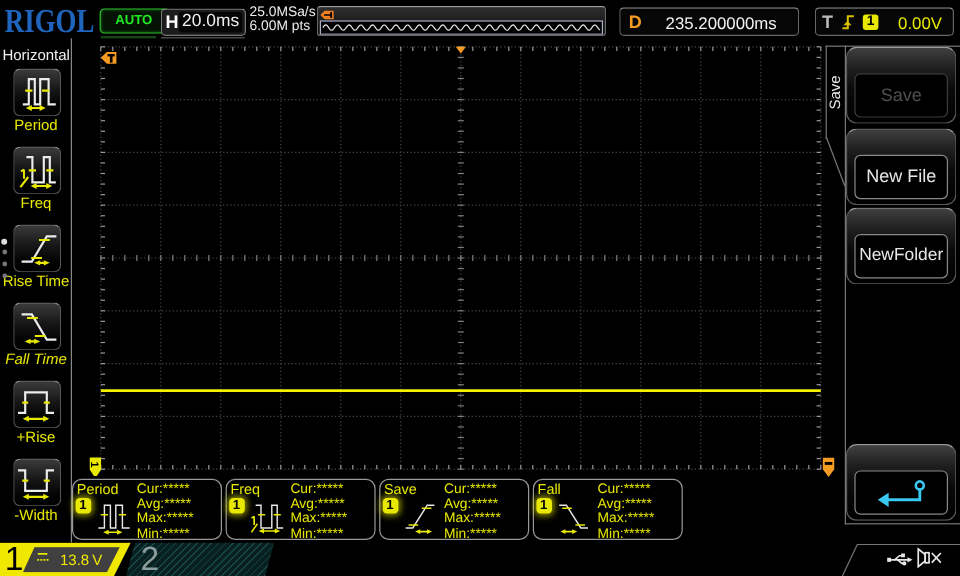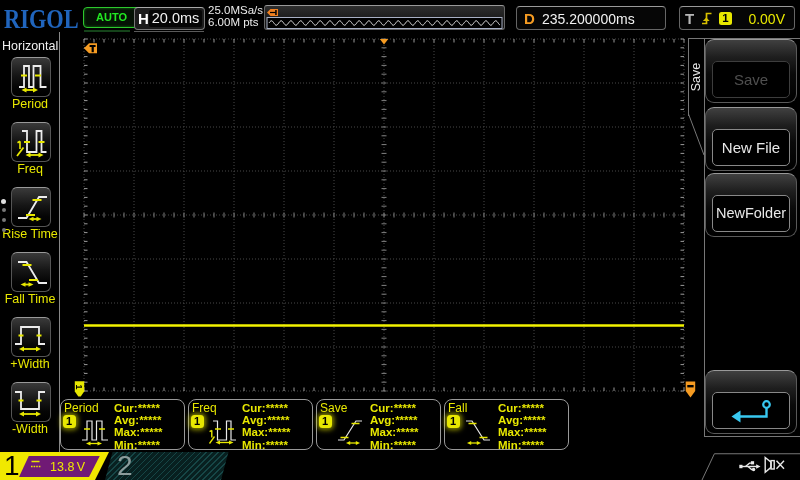--- a/index.html
+++ b/index.html
@@ -40,21 +40,21 @@
     <polygon points="2,6.5 5.5,3 13,3 13,10 5.5,10" fill="#f08020"></polygon>
     <path d="M5 6.5 H11" stroke="#000" stroke-width="1.2"></path>
     <rect x="10.2" y="4" width="1.5" height="5" fill="#000"></rect>
   </svg>
 </div>
 
 <div class="abs" id="dbox" style="left:516px;top:6px;width:148px;height:22px;
   border:1px solid #666;border-top-color:#999;border-radius:4px;background:#060606;">
   <span class="abs" style="left:7px;top:3px;color:#f59b22;font-weight:bold;font-size:15px;">D</span>
   <span class="abs" style="left:25px;top:3.5px;width:118px;color:#f2f2f2;font-size:14px;
-    text-align:left;">235.200000ms</span>
+    text-align:center;">235.200000ms</span>
 </div>
 
 <div class="abs" id="tbox" style="left:679px;top:6px;width:114px;height:22px;
   border:1px solid #666;border-top-color:#999;border-radius:4px;background:#060606;">
   <span class="abs" style="left:5px;top:3px;color:#b8b8b8;font-weight:bold;font-size:15px;">T</span>
   <svg class="abs" style="left:21px;top:5px" width="13" height="13" viewBox="0 0 13 13">
     <path d="M1 11.5 h4.5 v-10 h5" fill="none" stroke="#d8c000" stroke-width="1.7"></path>
     <path d="M5.25 5.5 l-3.4 3.6 h6.8 z" fill="#d8c000"></path>
   </svg>
   <span class="abs" style="left:39px;top:5px;width:13px;height:13px;background:#e8e800;
@@ -462,31 +462,31 @@
 <div class="llab" style="top:227px;">Rise Time</div>
 <div class="lbtn" style="top:252px;">
  <svg width="36" height="36" viewBox="0 0 36 36">
   <path class="wv" d="M6 9 h8.5 l12.5 21 h8"></path>
   <path class="yv" d="M10.5 12 h9 M17 27 h9"></path>
   <path class="yv" d="M12 31.5 h6"></path>
   <polygon class="yf" points="8.5,31.5 13.5,29.3 13.5,33.7"></polygon>
   <polygon class="yf" points="21.5,31.5 16.5,29.3 16.5,33.7"></polygon>
  </svg>
 </div>
-<div class="llab" style="top:292px;">Fall Time</div>
+<div class="llab" style="top:292px;font-style:italic;">Fall Time</div>
 <div class="lbtn" style="top:317px;">
  <svg width="36" height="36" viewBox="0 0 36 36">
   <path class="wv" d="M3 26 h6 v-17 h18 v17 h6"></path>
   <path class="yv" d="M6.5 17.5 h5 M24.5 17.5 h5"></path>
   <path class="yv" d="M11 31 h14"></path>
   <polygon class="yf" points="7,31 12,28.5 12,33.5"></polygon>
   <polygon class="yf" points="29,31 24,28.5 24,33.5"></polygon>
  </svg>
 </div>
-<div class="llab" style="top:357px;">+Width</div>
+<div class="llab" style="top:357px;">+Rise</div>
 <div class="lbtn" style="top:382px;">
  <svg width="36" height="36" viewBox="0 0 36 36">
   <path class="wv" d="M3 9 h6 v17 h18 v-17 h6"></path>
   <path class="yv" d="M6.5 17.5 h5 M24.5 17.5 h5"></path>
   <path class="yv" d="M11 31 h14"></path>
   <polygon class="yf" points="7,31 12,28.5 12,33.5"></polygon>
   <polygon class="yf" points="29,31 24,28.5 24,33.5"></polygon>
  </svg>
 </div>
 <div class="llab" style="top:422px;">-Width</div>
@@ -537,21 +537,21 @@
     </div>
 
 <style>
  .mbox{position:absolute;top:399px;width:123px;height:49px;border-radius:8px;
    border:1.5px solid #999;background:#000;}
  .mtitle{position:absolute;left:3px;top:1px;color:#e8e800;font-size:12px;}
  .mbadge{position:absolute;left:1.5px;top:15px;width:13px;height:13px;border-radius:3.5px;
    background:#e8e800;box-shadow:0 0 5px 2px rgba(232,232,0,0.6);
    color:#000;font-weight:bold;font-size:11px;text-align:center;line-height:13.5px;}
  .mvals{position:absolute;left:53px;top:2px;color:#e8e800;font-size:11.5px;line-height:12.2px;
-   white-space:pre;font-weight:bold;}
+   white-space:pre;}
  .micon{position:absolute;left:17px;top:14px;}
  .wv2{stroke:#e8e8e8;stroke-width:1.2;fill:none;}
  .yv2{stroke:#e8e800;stroke-width:1.3;fill:none;}
 </style>
 <div class="mbox" style="left:60px;">
  <div class="mtitle">Period</div>
       <div class="mbadge">1</div>
  <svg class="micon" width="34" height="32" viewBox="0 0 34 32">
   <path class="wv2" d="M4 26 h5 v-19 h5 v19 h4.5 v-19 h5.5 v19 h6"></path>
   <path class="yv2" d="M6 15 h6 M21 15 h6"></path>
@@ -608,21 +608,21 @@
  </svg>
  <div class="mvals">Cur:*****
 Avg:*****
 Max:*****
 Min:*****</div>
 </div>
 
 <div class="abs" style="left:0;top:452px;width:110px;height:28px;background:#f0e800;
   clip-path:polygon(0 0,109px 0,95px 28px,0 28px);">
  <span class="abs" style="left:4px;top:-2px;color:#000;font-weight:normal;font-size:28px;">1</span>
- <div class="abs" style="left:19px;top:3.5px;width:82px;height:21.5px;background:#701a75;
+ <div class="abs" style="left:19px;top:3.5px;width:82px;height:21.5px;background:#404040;
    clip-path:polygon(10px 0,81px 0,70px 21.5px,0 21.5px);">
   <svg class="abs" style="left:11px;top:3px" width="12" height="12" viewBox="0 0 12 12">
    <path d="M1.5 2.5 h8 M1 7.5 h1.6 M3.6 7.5 h1.6 M6.2 7.5 h1.6 M8.8 7.5 h1.6" stroke="#e8e800" stroke-width="1.5" fill="none"></path>
   </svg>
   <span class="abs" style="left:31px;top:4px;color:#f0e800;font-size:12.5px;">13.8 V</span>
  </div>
 </div>
 
 <div class="abs" style="left:105px;top:452px;width:124px;height:28px;
   background:repeating-linear-gradient(135deg,#164646 0 1px,#082020 1px 4.2px);

